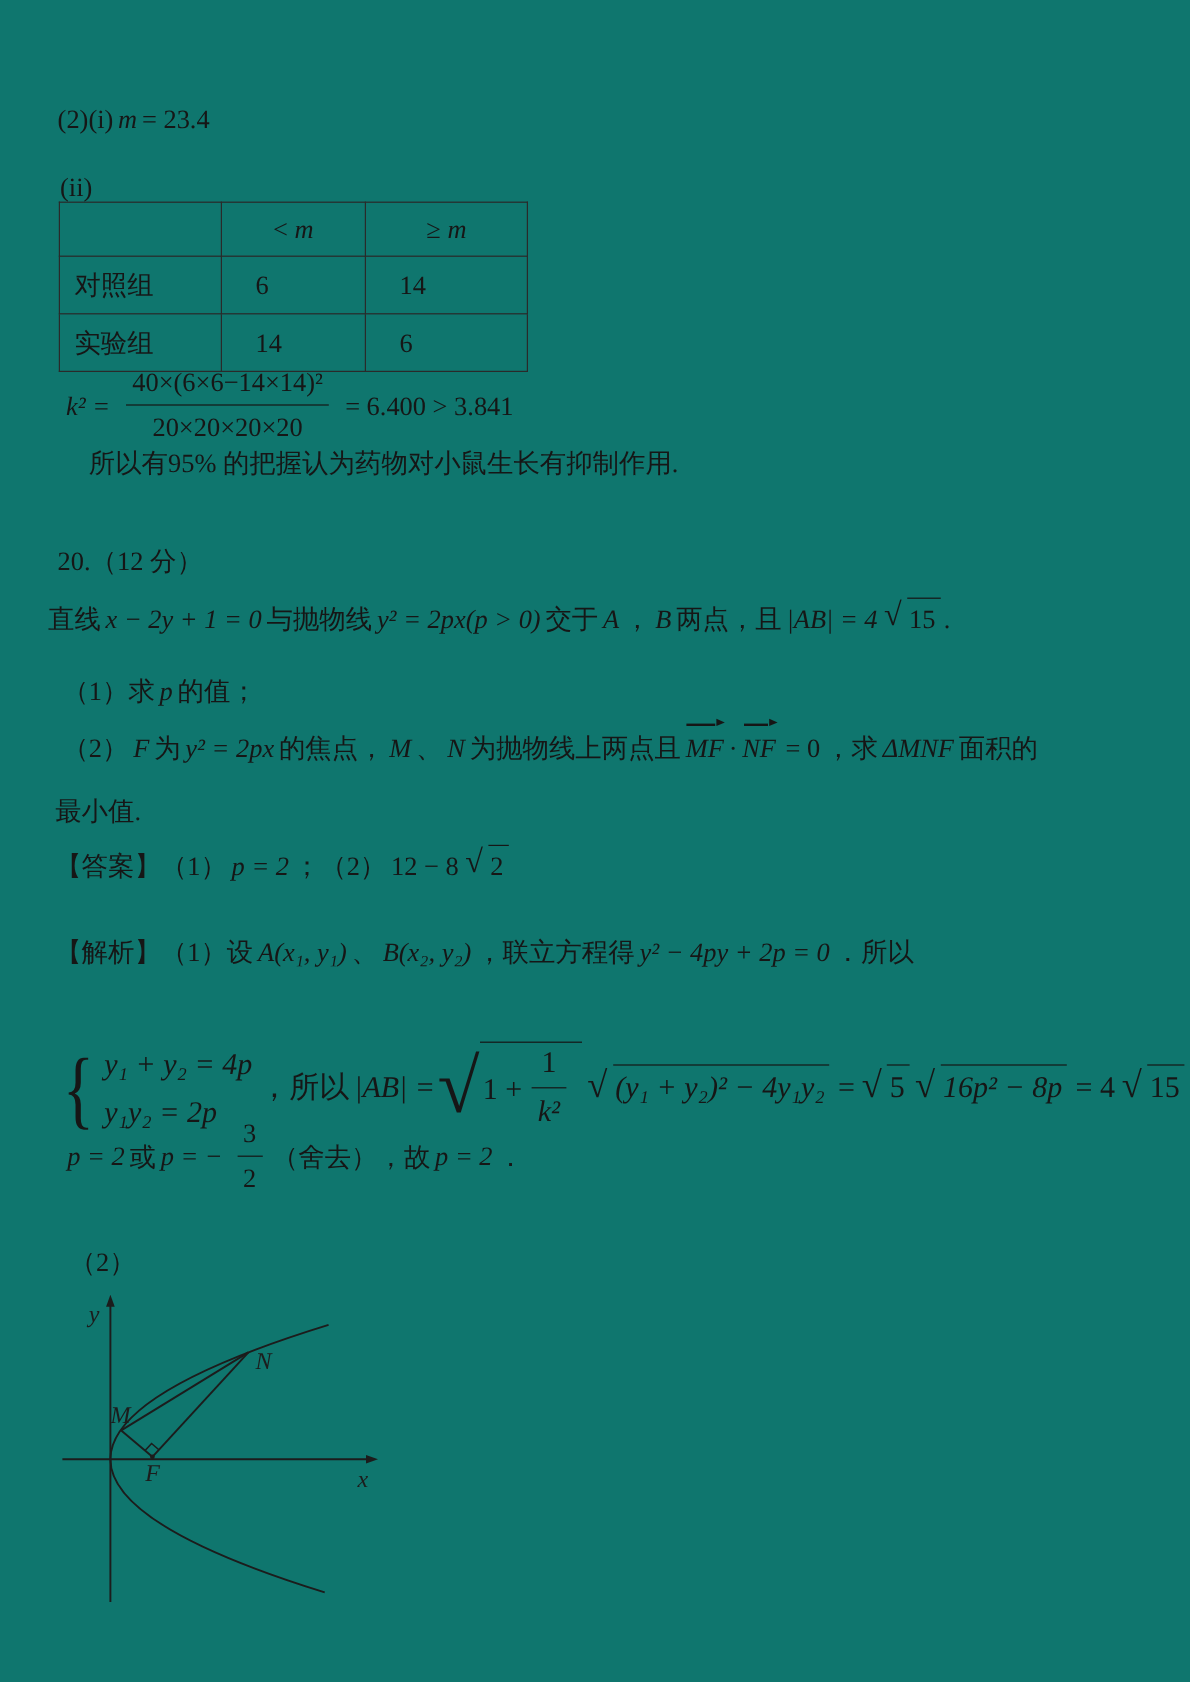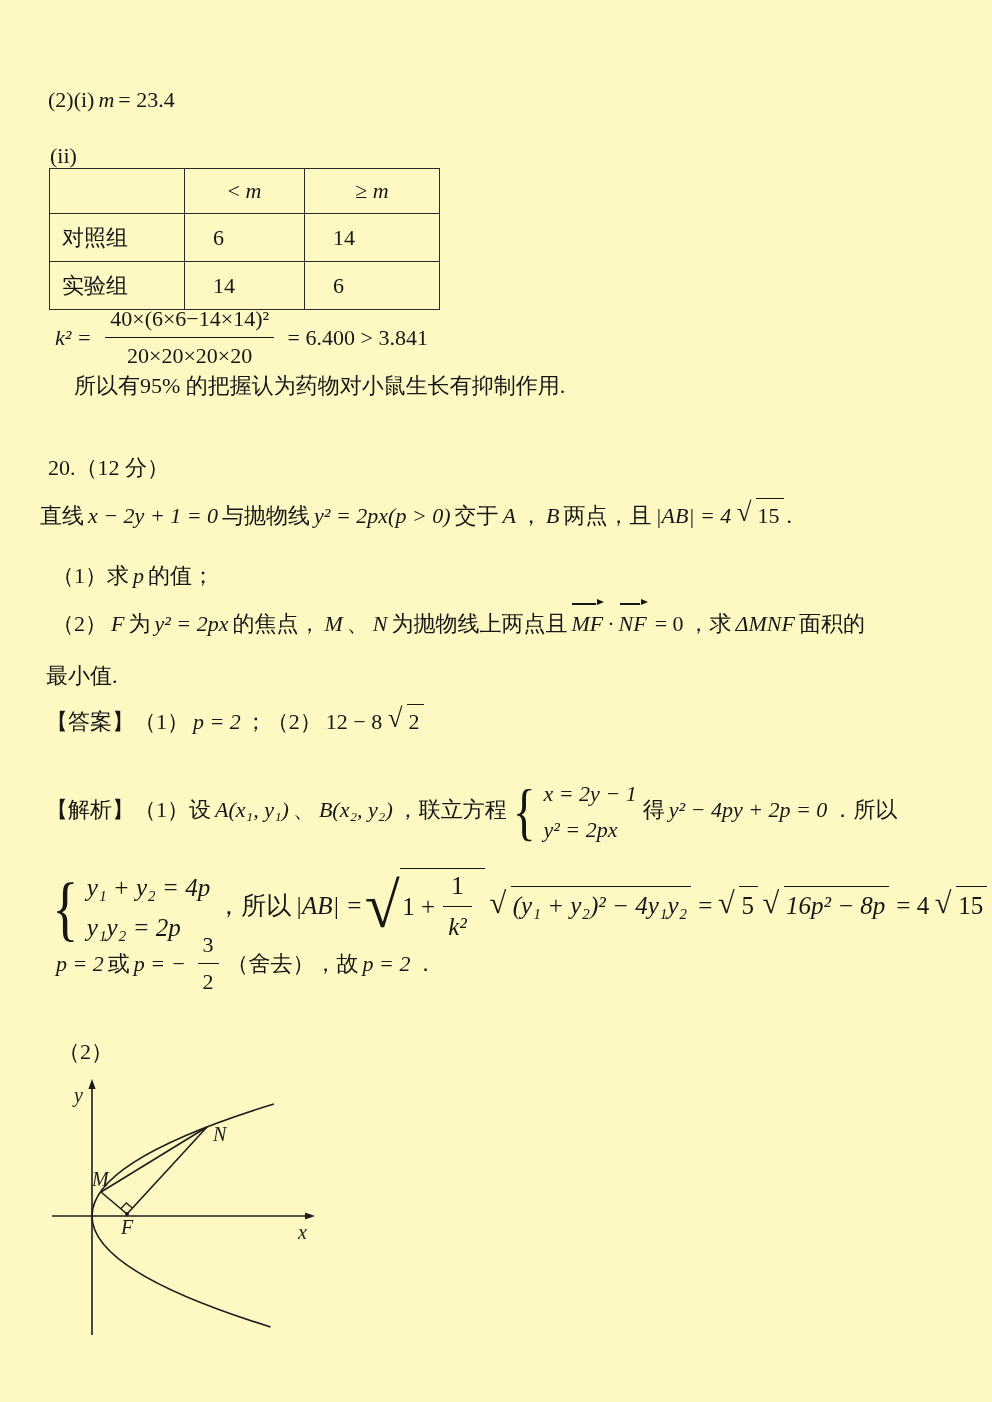--- a/index.html
+++ b/index.html
@@ -1,17 +1,17 @@
 <!DOCTYPE html>
 <html><head>
 <meta charset="utf-8">
 <style>
   html,body{margin:0;padding:0;background:#e9e9e9;}
   .page{
-    position:relative;width:992px;height:1402px;background:#fef9c3;
+    position:relative;width:992px;height:1402px;background:#0f766e;
     font-family:"Liberation Serif","DejaVu Serif",serif;
     color:#161616;font-size:22px;overflow:hidden;
   }
   .line{position:absolute;white-space:nowrap;line-height:1.45;}
   .m{font-style:italic;}
   .zh{font-style:normal;}
   .pl{font-style:normal;}
   .gap{margin-left:14px;}
   .sp{margin:0 4px;}
 
@@ -112,26 +112,21 @@
   </div>
   <div class="line" style="left:46px;top:660px;">
     <span class="zh">最小值.</span>
   </div>
 
   <div class="line" style="left:46px;top:704px;">
     <span class="zh">【答案】</span><span class="zh">（1）</span><span class="m sp">p = 2</span><span class="zh">；（2）</span><span class="pl sp">12 − 8</span><span class="sqrt"><span class="rad pl">2</span></span>
   </div>
 
   <div class="line" style="left:46px;top:778px;">
-    <span class="zh">【解析】</span><span class="zh">（1）设</span><span class="m sp">A(x₁, y₁)</span><span class="zh">、</span><span class="m sp">B(x₂, y₂)</span><span class="zh">，联立方程</span><span class="sys">
-        <span class="rows">
-          <span class="m">x = 2y − 1</span>
-          <span class="m">y² = 2px</span>
-        </span>
-      </span><span class="zh">得</span><span class="m sp">y² − 4py + 2p = 0</span><span class="zh">．所以</span>
+    <span class="zh">【解析】</span><span class="zh">（1）设</span><span class="m sp">A(x₁, y₁)</span><span class="zh">、</span><span class="m sp">B(x₂, y₂)</span><span class="zh">，联立方程</span><span class="zh">得</span><span class="m sp">y² − 4py + 2p = 0</span><span class="zh">．所以</span>
   </div>
 
   <div class="line" style="left:46px;top:868px;font-size:25px;">
     <span class="sys">
         <span class="rows">
           <span class="m">y₁ + y₂ = 4p</span>
           <span class="m">y₁y₂ = 2p</span>
         </span>
       </span><span class="zh">，所以</span><span class="m sp">|AB| =</span><span class="sqrt tall"><span class="rad"><span class="pl">1 +</span><span class="frac"><span class="num pl">1</span><span class="den m">k²</span></span></span></span><span class="sqrt"><span class="rad m">(y₁ + y₂)² − 4y₁y₂</span></span><span class="pl sp">=</span><span class="sqrt"><span class="rad pl">5</span></span><span class="sqrt"><span class="rad m">16p² − 8p</span></span><span class="pl sp">= 4</span><span class="sqrt"><span class="rad pl">15</span></span><span class="zh">，解得</span>
   </div>

